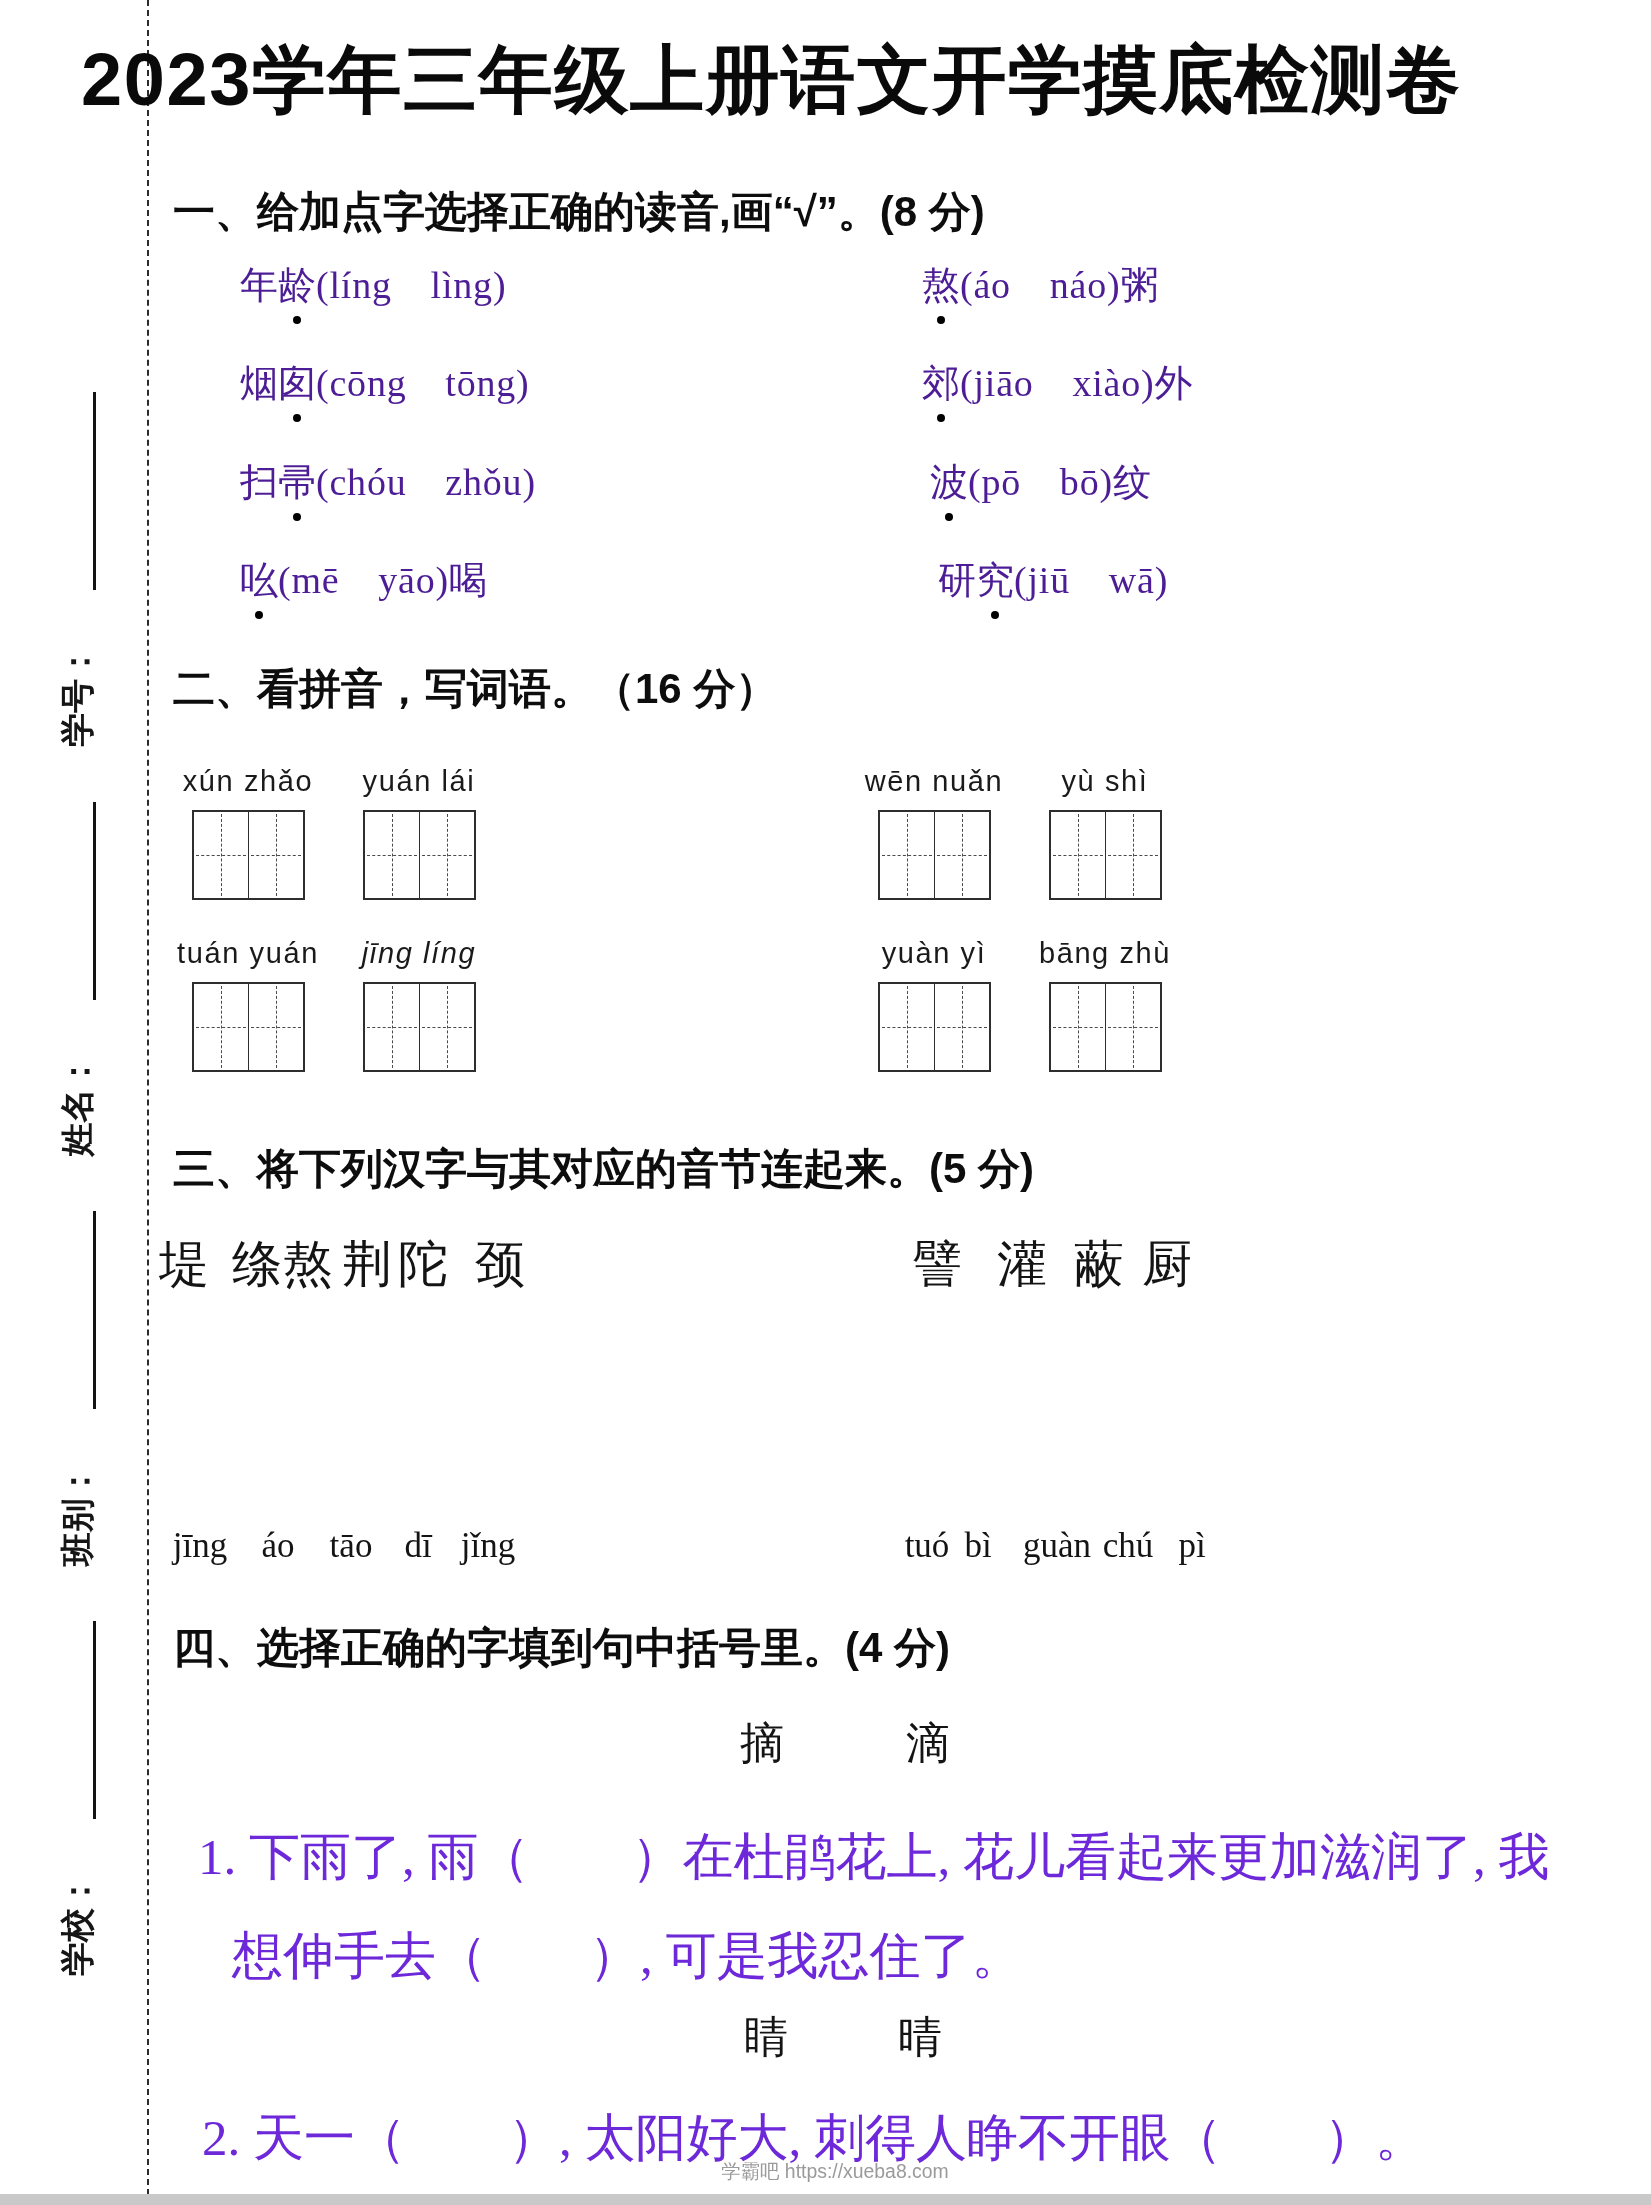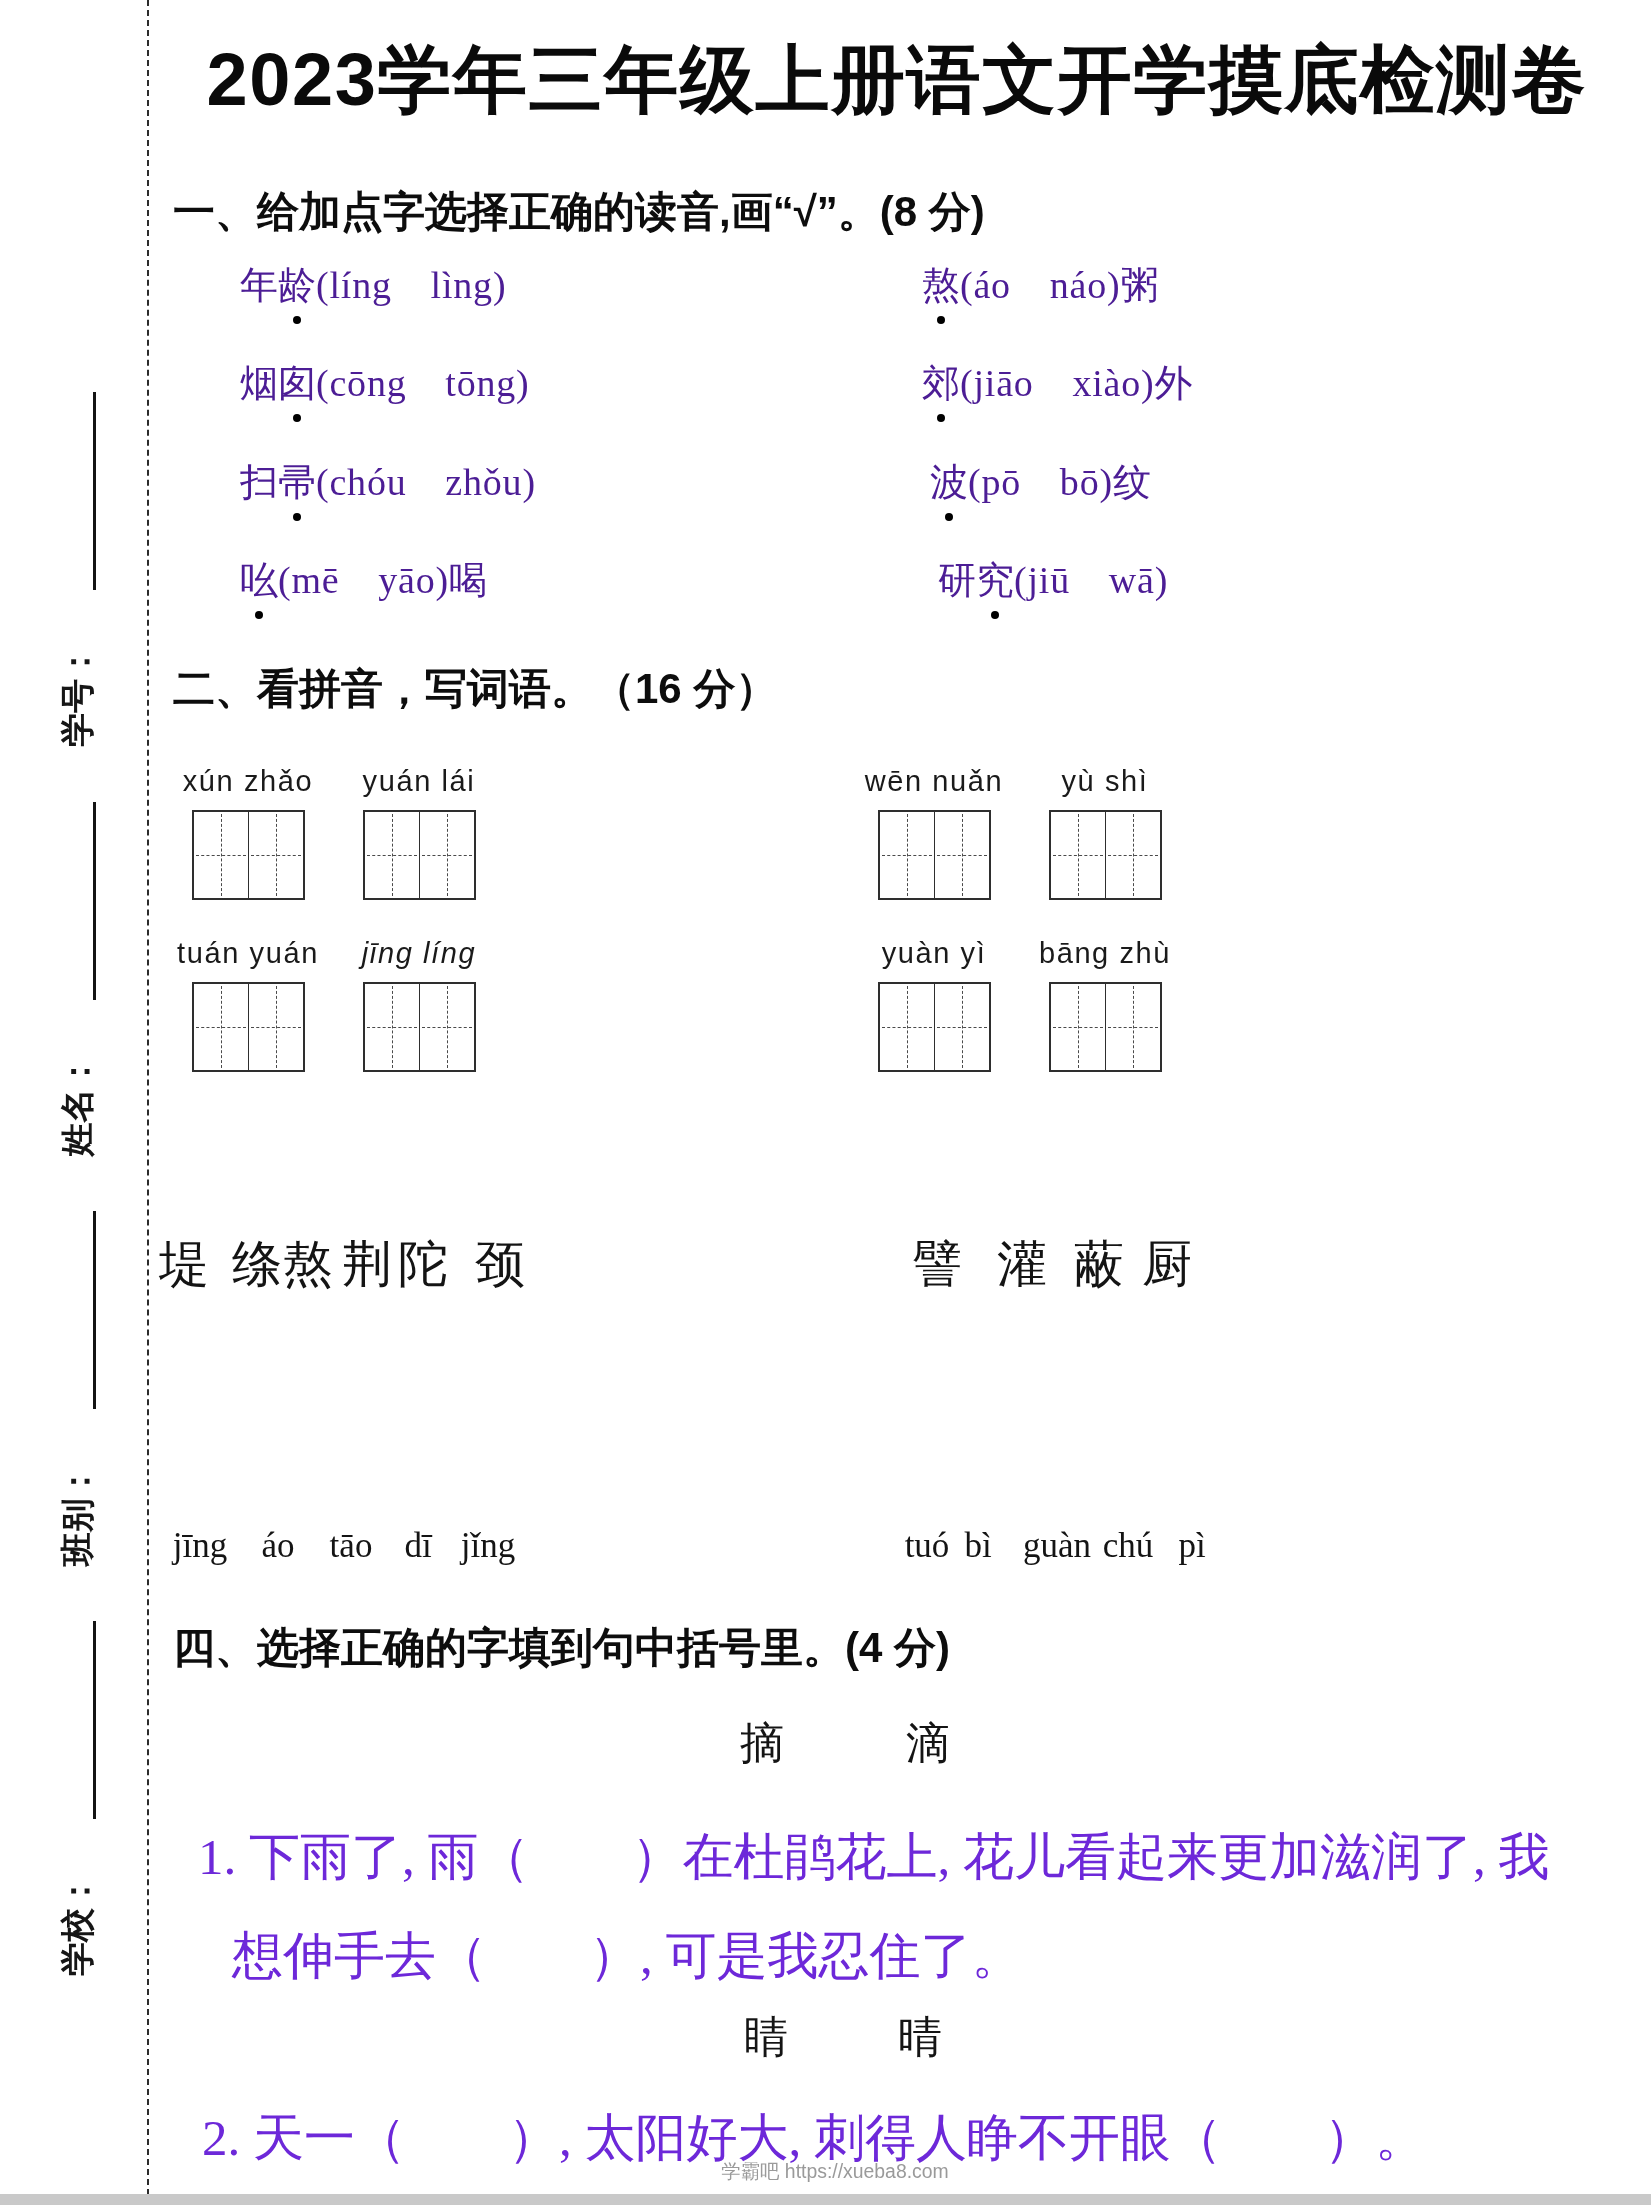--- a/index.html
+++ b/index.html
@@ -26,21 +26,21 @@
     font-size:34px;font-weight:bold;color:#161616;
     padding:0 16px;box-sizing:border-box;
   }
   .sidebar-rot .fill-line{
     flex:0 0 auto;width:198px;border-bottom:3.2px solid #141414;height:8px;margin:0 4.8px 4.8px 4.8px;
   }
   .sidebar-rot .lbl{white-space:nowrap;}
   
   .title{
     position:absolute;top:31px;left:81px;right:65px;
-    text-align:right;
+    text-align:left;
     font-family:"Liberation Sans","DejaVu Sans",sans-serif;
     font-weight:800;font-size:74px;letter-spacing:1.6px;
     color:#0a0a0a;white-space:nowrap;
   }
   
   .sec-h{
     position:absolute;left:173px;
     font-family:"Liberation Sans","DejaVu Sans",sans-serif;
     font-weight:bold;font-size:42px;color:#0d0d0d;white-space:nowrap;
   }
@@ -176,20 +176,21 @@
     </div>
   <div class="tzg" style="top:982px;left:878px;">
       <div class="cell"></div>
       <div class="cell"></div>
     </div>
   <div class="tzg" style="top:982px;left:1049px;">
       <div class="cell"></div>
       <div class="cell"></div>
     </div>
 
+  <div class="sec-h" style="top:1141px;">三、将下列汉字与其对应的音节连起来。(5 分)</div>
 
   <div class="hanzi" style="top:1231px;left:184px;">堤</div>
   <div class="hanzi" style="top:1231px;left:257px;">绦</div>
   <div class="hanzi" style="top:1231px;left:308px;">熬</div>
   <div class="hanzi" style="top:1231px;left:367px;">荆</div>
   <div class="hanzi" style="top:1231px;left:423px;">陀</div>
   <div class="hanzi" style="top:1231px;left:500px;">颈</div>
   <div class="hanzi" style="top:1231px;left:937px;">譬</div>
   <div class="hanzi" style="top:1231px;left:1022px;">灌</div>
   <div class="hanzi" style="top:1231px;left:1099px;">蔽</div>

